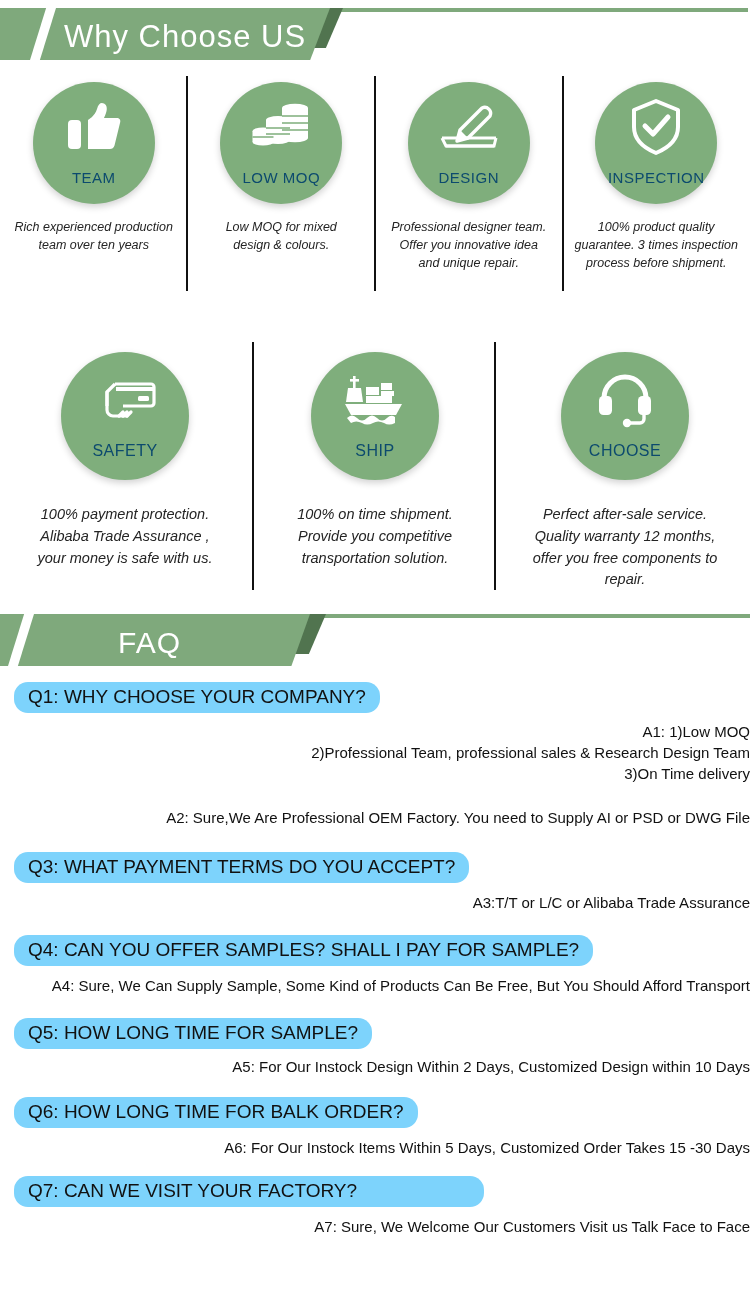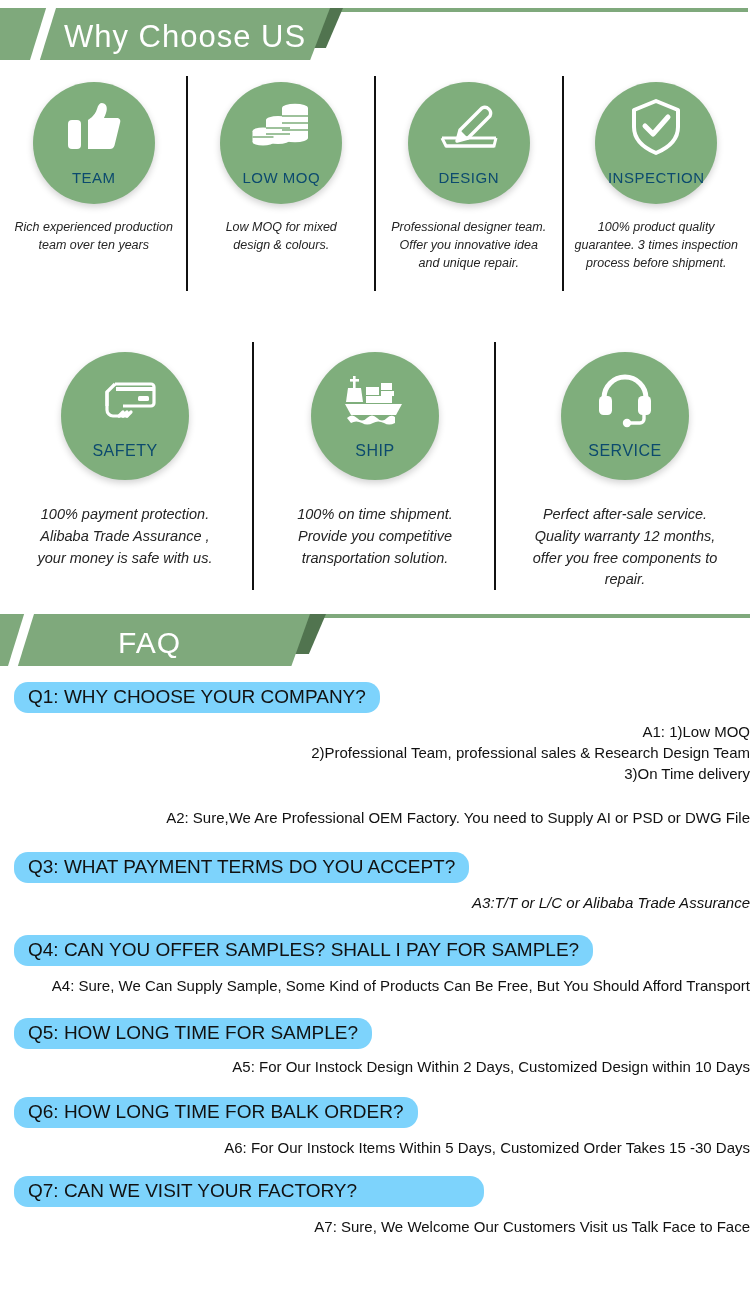--- a/index.html
+++ b/index.html
@@ -286,21 +286,21 @@
       <div class="circle">
         <span class="glyph">
           <svg width="56" height="56" viewBox="0 0 56 56" aria-hidden="true">
             <path d="M7 30 V26 a21 21 0 0 1 42 0 V30" fill="none" stroke="#ffffff" stroke-width="5" stroke-linecap="round"></path>
             <rect x="2" y="24" width="13" height="19" rx="4.5" fill="#ffffff"></rect>
             <rect x="41" y="24" width="13" height="19" rx="4.5" fill="#ffffff"></rect>
             <path d="M47 43 V47 a4 4 0 0 1 -4 4 L33 51" fill="none" stroke="#ffffff" stroke-width="3.4" stroke-linecap="round"></path>
             <circle cx="30" cy="51" r="4.2" fill="#ffffff"></circle>
           </svg>
         </span>
-        <span class="cap">SERVICE</span>
+        <span class="cap">CHOOSE</span>
       </div>
       <div class="desc">Perfect after-sale service.
 Quality warranty 12 months,
 offer you  free components to
 repair.</div>
     </div>
   </div>
 
   <div class="banner faq" style="margin-top:22px;">
     <div class="banner-tail"></div>
@@ -318,21 +318,21 @@
       2)Professional Team, professional sales &amp; Research Design Team
       3)On Time delivery</div>
     </div>
 
     <div class="faq-item" style="padding-left:14px;margin-top:22px;">
       <div class="faq-a" style="margin-top:9px;margin-left:4px;">A2: Sure,We Are Professional OEM Factory. You need to Supply AI or PSD or DWG File</div>
     </div>
 
     <div class="faq-item" style="padding-left:14px;margin-top:24px;">
       <div class="faq-q">Q3: WHAT PAYMENT TERMS DO YOU ACCEPT?</div>
-      <div class="faq-a" style="margin-top:9px;margin-left:4px;font-style:italic;">A3:T/T or L/C or Alibaba Trade Assurance</div>
+      <div class="faq-a" style="margin-top:9px;margin-left:4px;">A3:T/T or L/C or Alibaba Trade Assurance</div>
     </div>
 
     <div class="faq-item" style="padding-left:14px;margin-top:22px;">
       <div class="faq-q">Q4: CAN YOU OFFER SAMPLES? SHALL I PAY FOR SAMPLE?</div>
       <div class="faq-a" style="margin-top:9px;margin-left:2px;">A4: Sure, We Can Supply Sample, Some Kind of Products Can Be Free, But You Should Afford Transport</div>
     </div>
 
     <div class="faq-item" style="padding-left:14px;margin-top:22px;">
       <div class="faq-q">Q5: HOW LONG TIME FOR SAMPLE?</div>
       <div class="faq-a" style="margin-top:7px;margin-left:2px;">A5: For Our Instock Design Within 2 Days, Customized Design within 10  Days</div>

